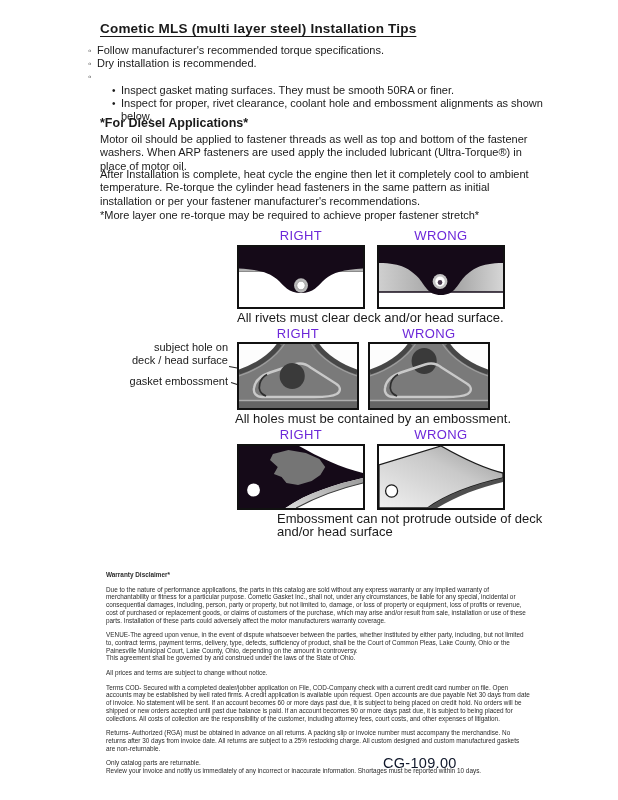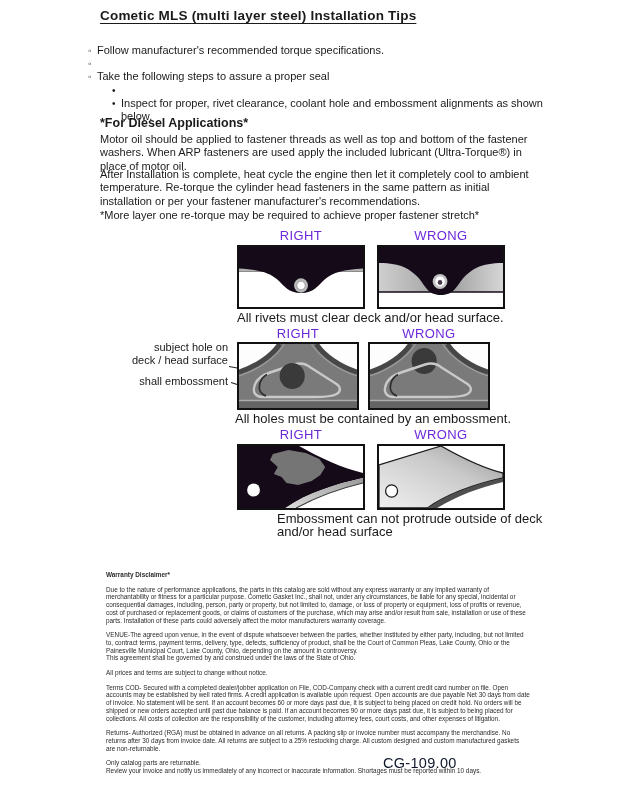--- a/index.html
+++ b/index.html
@@ -2,21 +2,21 @@
 <html><head>
 <meta charset="utf-8">
 <style>
   html,body{margin:0;padding:0;}
   body{
     width:618px;height:800px;background:#ffffff;position:relative;
     font-family:"Liberation Sans", sans-serif;color:#1a1a1a;overflow:hidden;
   }
   .abs{position:absolute;}
   .page-title{
-    left:100px;top:8px;font-size:13.5px;font-weight:bold;
+    left:100px;top:21px;font-size:13.5px;font-weight:bold;
     text-decoration:underline;text-underline-offset:3px;letter-spacing:.2px;
   }
   .tips{left:88px;top:44px;width:460px;font-size:11px;line-height:13.2px;}
   .tip-row{display:flex;align-items:flex-start;}
   .tip-row.lvl2{margin-left:24px;}
   .tip-marker{width:9px;flex:0 0 9px;font-size:10px;line-height:13.2px;}
   .diesel-heading{left:100px;top:116px;font-size:12.5px;font-weight:bold;}
   .para{left:100px;width:434px;font-size:11px;line-height:13.4px;}
   .p1{top:133px;} .p2{top:168px;} .pnote{top:209px;}
 
@@ -38,27 +38,28 @@
 
 <div class="abs page-title">Cometic MLS (multi layer steel) Installation Tips</div>
 
 <div class="abs tips">
   <div class="tip-row">
     <span class="tip-marker">◦</span>
     <span>Follow manufacturer's recommended torque specifications.</span>
   </div>
   <div class="tip-row">
     <span class="tip-marker">◦</span>
+    <span>Dry installation is recommended.</span>
   </div>
   <div class="tip-row">
     <span class="tip-marker">◦</span>
-    <span>Take the following steps to assure a proper seal</span>
   </div>
   <div class="tip-row lvl2">
     <span class="tip-marker">•</span>
+    <span>Inspect gasket mating surfaces.  They must be smooth 50RA or finer.</span>
   </div>
   <div class="tip-row lvl2">
     <span class="tip-marker">•</span>
     <span>Inspect for proper, rivet clearance, coolant hole and embossment alignments as shown below.</span>
   </div>
 </div>
 
 <div class="abs diesel-heading">*For Diesel Applications*</div>
 <div class="abs para p1">Motor oil should be applied to fastener threads as well as top and bottom of the fastener washers. When ARP fasteners are used apply the included lubricant (Ultra-Torque®) in place of motor oil.</div>
 <div class="abs para p2">After Installation is complete, heat cycle the engine then let it completely cool to ambient temperature. Re-torque the cylinder head fasteners in the same pattern as initial installation or per your fastener manufacturer's recommendations.</div>
@@ -100,21 +101,21 @@
 
 <div class="abs caption" style="left:237px;top:312px;width:290px;">All rivets must clear deck and/or head surface.</div>
 
 <div class="abs rw-label" style="left:237px;top:326px;width:122px;">RIGHT</div>
 <div class="abs rw-label" style="left:368px;top:326px;width:122px;">WRONG</div>
 
 <div class="abs p2-label" style="left:108px;top:341px;width:120px;">
   <div>subject hole on</div>
   <div>deck / head surface</div>
 </div>
-<div class="abs p2-label" style="left:108px;top:375px;width:120px;">shall embossment</div>
+<div class="abs p2-label" style="left:108px;top:375px;width:120px;">gasket embossment</div>
 
 <div class="leader" style="left:229px;top:366px;width:66px;transform:rotate(10.5deg);"></div>
 <div class="leader" style="left:231px;top:382px;width:33px;transform:rotate(18deg);"></div>
 
 <div class="panel" style="left:237px;top:342px;width:122px;height:68px;">
   <svg viewBox="0 0 122 64" preserveAspectRatio="none">
     <rect x="0" y="0" width="122" height="64" fill="#7a7a7a"></rect>
     <path d="M0,0 H42 C34,12 17,23 0,28 Z" fill="#fdfdfd"></path>
     <path d="M42,0 C34,12 17,23 0,28" stroke="#474747" stroke-width="5" fill="none"></path>
     <path d="M47,0 C38,14 19,26 0,32" stroke="#9e9e9e" stroke-width="1.2" fill="none"></path>

